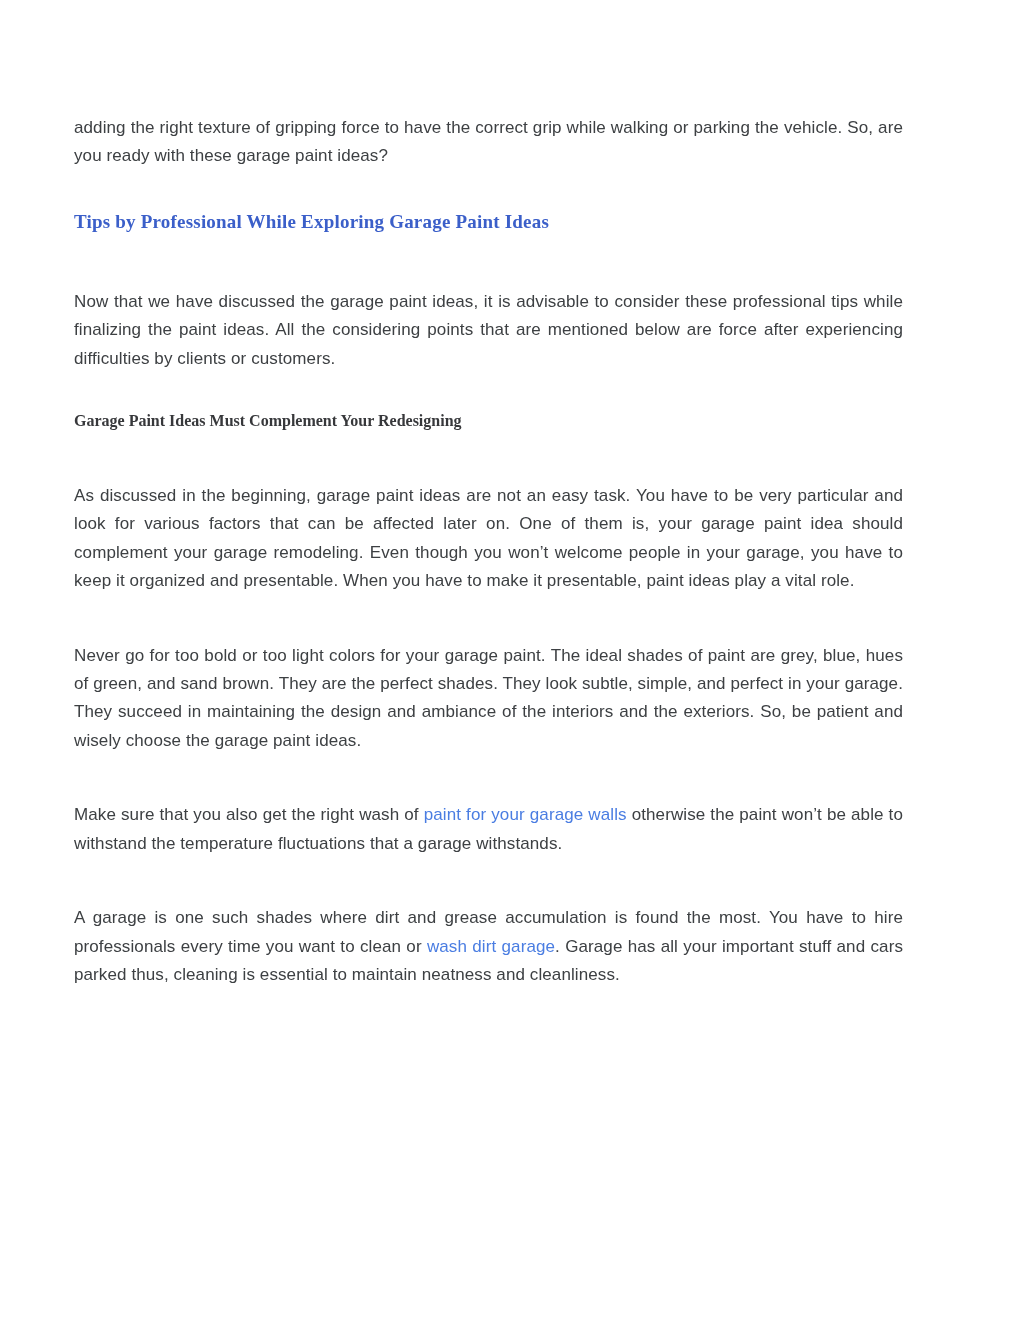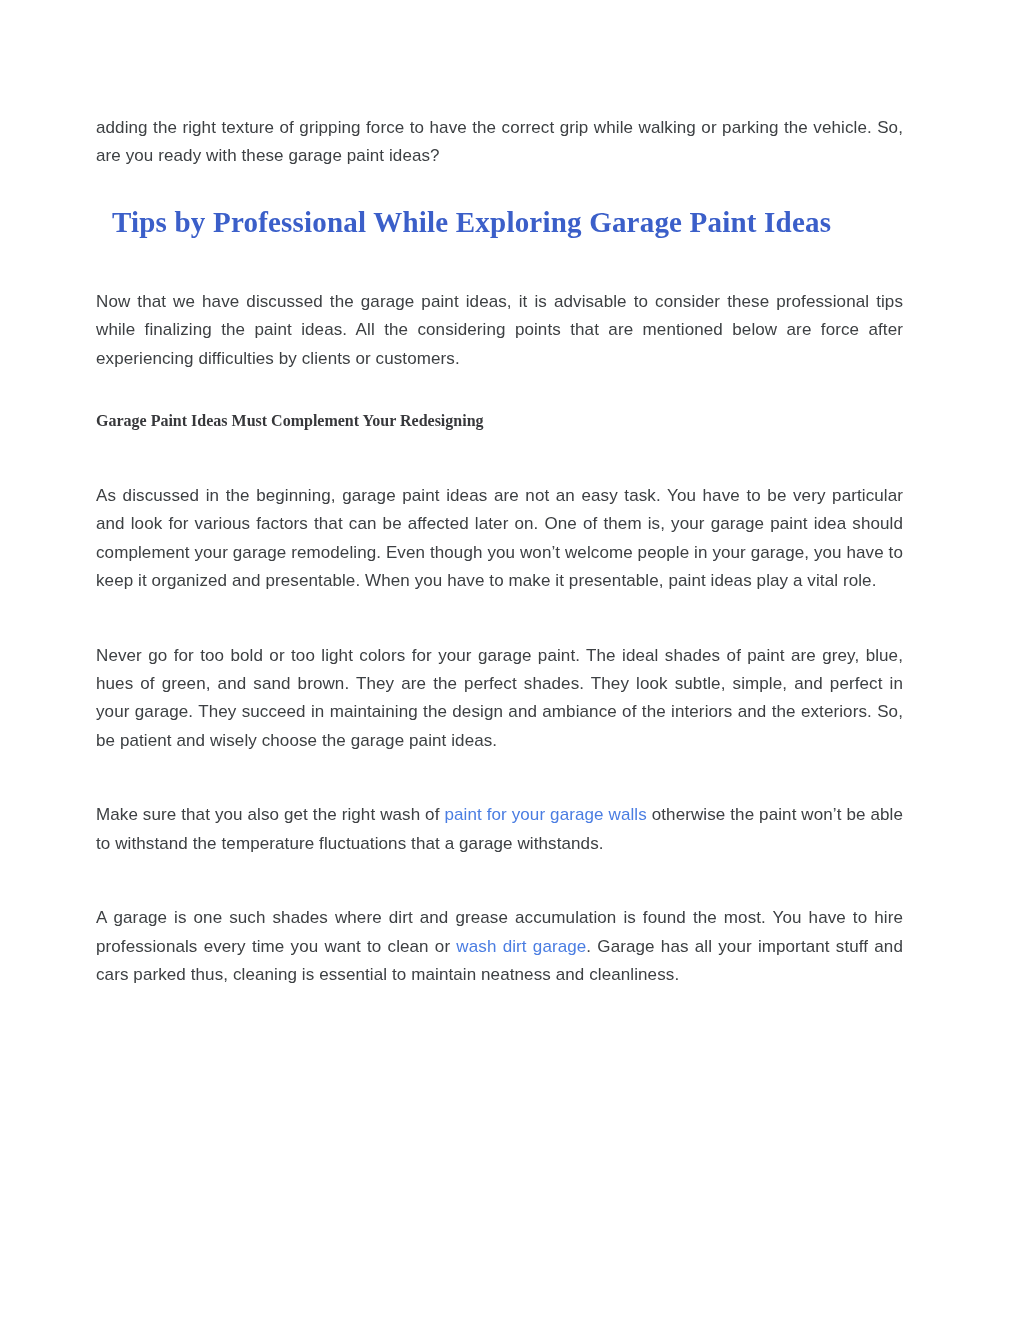--- a/index.html
+++ b/index.html
@@ -7,38 +7,38 @@
   body {
     width: 1024px;
     height: 1325px;
     background: #ffffff;
     font-family: "Liberation Sans", "DejaVu Sans", sans-serif;
     overflow: hidden;
   }
   .page {
     width: 1024px;
     height: 1325px;
-    padding: 114px 121px 0 96px;
+    padding: 114px 121px 0 74px;
   }
   p.body-text {
     font-size: 17px;
     line-height: 28.4px;
     color: #3d4043;
     text-align: justify;
     margin: 46px 0 0 0;
     letter-spacing: 0.1px;
   }
   p.body-text.first { margin-top: 0; }
   h1.doc-h1 {
     font-family: "Liberation Serif", "DejaVu Serif", serif;
-    font-size: 29px;
+    font-size: 19px;
     line-height: 40px;
     font-weight: bold;
     color: #3b5fc9;
-    margin: 31px 0 0 16px;
+    margin: 31px 0 0 0;
     letter-spacing: 0.2px;
   }
   h2.doc-h2 {
     font-family: "Liberation Serif", "DejaVu Serif", serif;
     font-size: 16px;
     line-height: 30px;
     font-weight: bold;
     color: #37383b;
     margin: 33px 0 0 0;
   }

